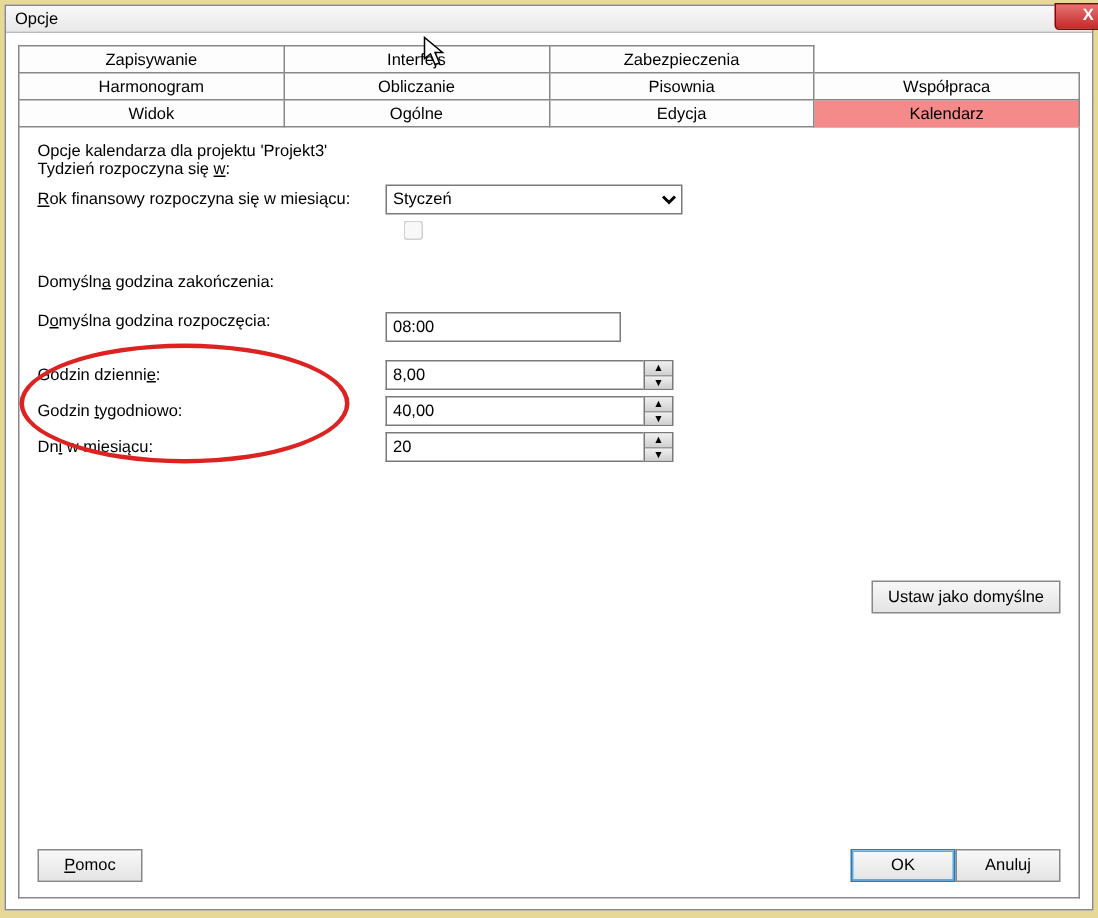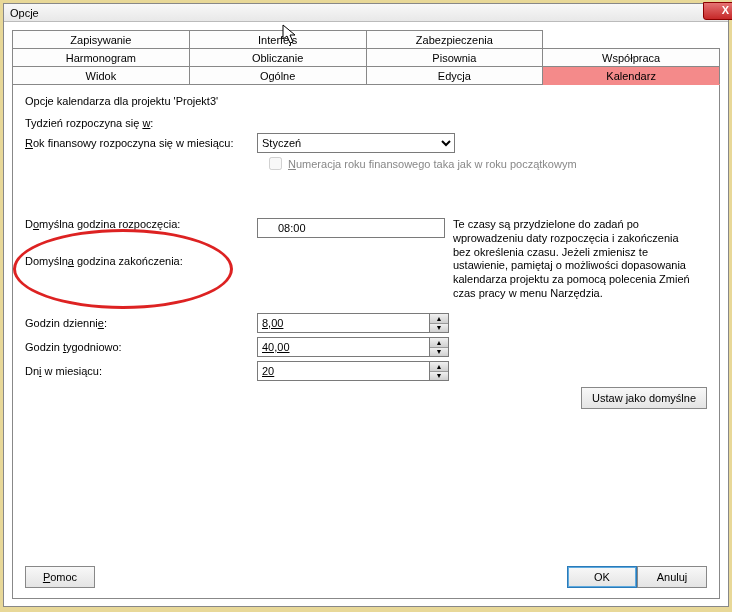--- a/index.html
+++ b/index.html
@@ -7,31 +7,31 @@
     .outer-wrap { background: #e8d898; padding: 3px; height: 100%; }
     .dialog { background: #fff; border: 1px solid #888; width: 726px; height: 604px; position: relative; }
     .titlebar { background: linear-gradient(to bottom, #f8f8f8, #e8e8e8); border-bottom: 1px solid #bbb; height: 18px; padding-left: 6px; line-height: 18px; font-size: 11px; position: relative; }
     .close-btn { position: absolute; right: -20px; top: -2px; width: 45px; height: 18px; background: linear-gradient(to bottom, #e57373, #c62828); border: 1px solid #8b0000; border-radius: 0 0 3px 3px; color: #fff; text-align: center; font-size: 11px; font-weight: bold; line-height: 14px; cursor: pointer; }
     .content { padding: 8px 8px 0 8px; background: #fff; }
     .tabbar { display: table; width: 100%; border-collapse: collapse; }
     .tabrow { display: table-row; }
     .tab { display: table-cell; text-align: center; border: 1px solid #888; background: #fdfdfd; font-size: 11px; height: 18px; vertical-align: middle; cursor: pointer; width: 25%; }
     .tab.active { background: #f48a8a; font-weight: normal; border-bottom: 1px solid #f48a8a; }
     .tabpage { border: 1px solid #888; border-top: none; height: 514px; padding: 10px 12px; position: relative; }
-    .section-title { font-size: 11px; margin-bottom: 10px; }
+    .section-title { font-size: 11px; }
     .labeled-row { display: flex; align-items: center; margin-bottom: 4px; gap: 8px; }
     .lbl { width: 224px; font-size: 11px; }
     .lbl u { text-decoration: underline; }
     select.combo { width: 198px; height: 20px; border: 1px solid #7a7a7a; font-size: 11px; background: #fff; }
     .chk-row { display: flex; align-items: center; gap: 4px; margin: 4px 0 8px 244px; color: #888; font-size: 11px; }
     .chk-row input { margin-right: 2px; }
     .time-row { display: flex; align-items: flex-start; margin-bottom: 8px; gap: 8px; margin-top: 48px; }
-    .time-input { width: 188px; height: 20px; border: 1px solid #7a7a7a; font-size: 11px; padding: 2px 20px; }
+    .time-input { width: 157px; height: 20px; border: 1px solid #7a7a7a; font-size: 11px; padding: 2px 4px; }
     .spinner-wrap { display: inline-flex; align-items: stretch; }
-    .spinner-input { width: 172px; height: 20px; border: 1px solid #7a7a7a; font-size: 11px; padding: 2px 4px; border-right: none; text-decoration: underline; }
+    .spinner-input { width: 172px; height: 20px; border: 1px solid #7a7a7a; font-size: 11px; padding: 2px 4px; border-right: none; }
     .spinner-btns { display: inline-flex; flex-direction: column; width: 20px; border: 1px solid #7a7a7a; }
     .spin-btn { height: 9px; background: linear-gradient(#f0f0f0,#d0d0d0); font-size: 7px; text-align: center; line-height: 7px; cursor: pointer; border: none; padding: 0; }
     .spin-btn + .spin-btn { border-top: 1px solid #999; }
     .info-text { font-size: 11px; width: 244px; line-height: 1.25; color: #000; }
     .default-btn { position: absolute; right: 12px; top: 302px; height: 22px; border: 1px solid #888; background: linear-gradient(#f8f8f8,#e4e4e4); font-size: 11px; padding: 0 10px; cursor: pointer; }
     .button-bar { position: absolute; bottom: 10px; left: 12px; right: 12px; display: flex; justify-content: space-between; }
     .btn { height: 22px; border: 1px solid #888; background: linear-gradient(#f8f8f8,#e4e4e4); font-size: 11px; padding: 0 16px; cursor: pointer; min-width: 70px; }
     .btn-group-right { display: flex; gap: 0; }
     .btn.ok { border: 1px solid #2a7ab8; box-shadow: 0 0 0 1px #5da9de inset; }
     .red-ellipse { position: absolute; border: 3px solid #d22; border-radius: 50%; width: 220px; height: 80px; left: 0px; top: 144px; pointer-events: none; }
@@ -83,31 +83,27 @@
           <span class="lbl">
             <u>R</u><span>ok finansowy rozpoczyna się w miesiącu:</span>
           </span>
           <select class="combo">
             <option>Styczeń</option>
           </select>
         </div>
 
         <div class="chk-row">
           <input type="checkbox" disabled="" style="">
-          <span>
-            <u>N</u><span>umeracja roku finansowego taka jak w roku początkowym</span>
-          </span>
         </div>
 
         <div class="time-row">
           <span class="lbl">
             <span>D</span><u>o</u><span>myślna godzina rozpoczęcia:</span>
           </span>
           <input class="time-input" value="08:00" style="">
-          <div class="info-text">Te czasy są przydzielone do zadań po wprowadzeniu daty rozpoczęcia i zakończenia bez określenia czasu. Jeżeli zmienisz te ustawienie, pamiętaj o możliwości dopasowania kalendarza projektu za pomocą polecenia Zmień czas pracy w menu Narzędzia.</div>
         </div>
 
         <div class="labeled-row" style="margin-top:-54px;margin-bottom:46px;gap:17px;">
           <span class="lbl">
             <span>Domyśln</span><u>a</u><span> godzina zakończenia:</span>
           </span>
         </div>
 
         <div class="labeled-row">
           <span class="lbl">

